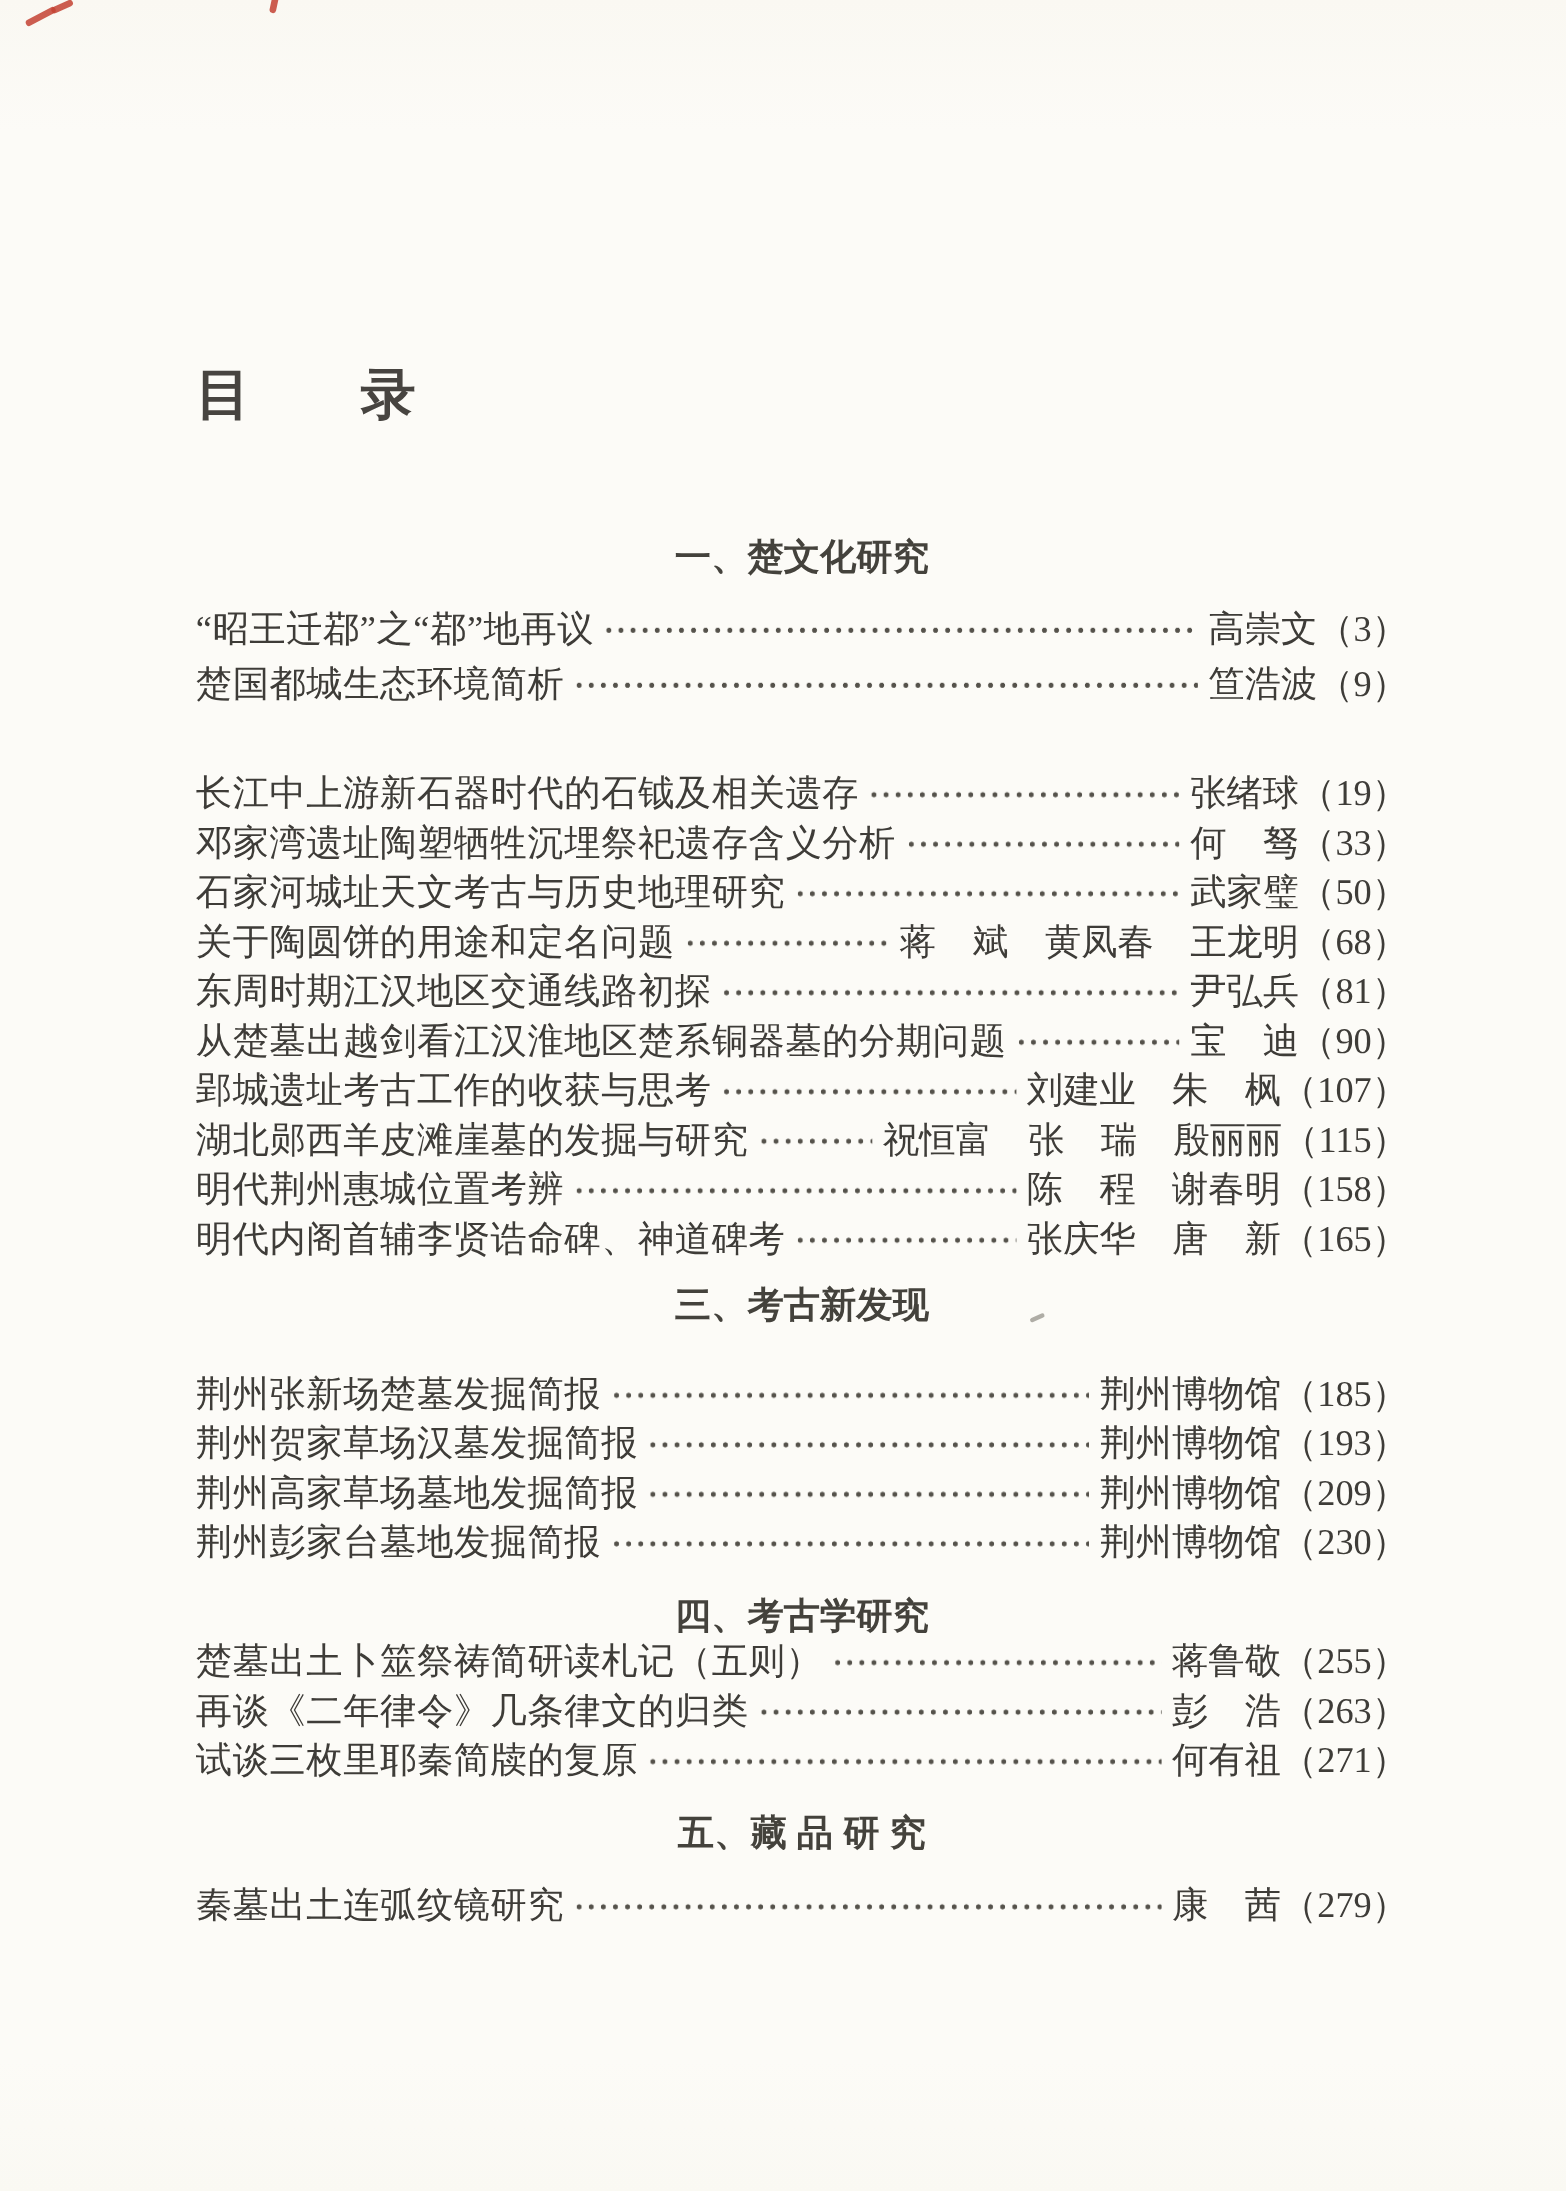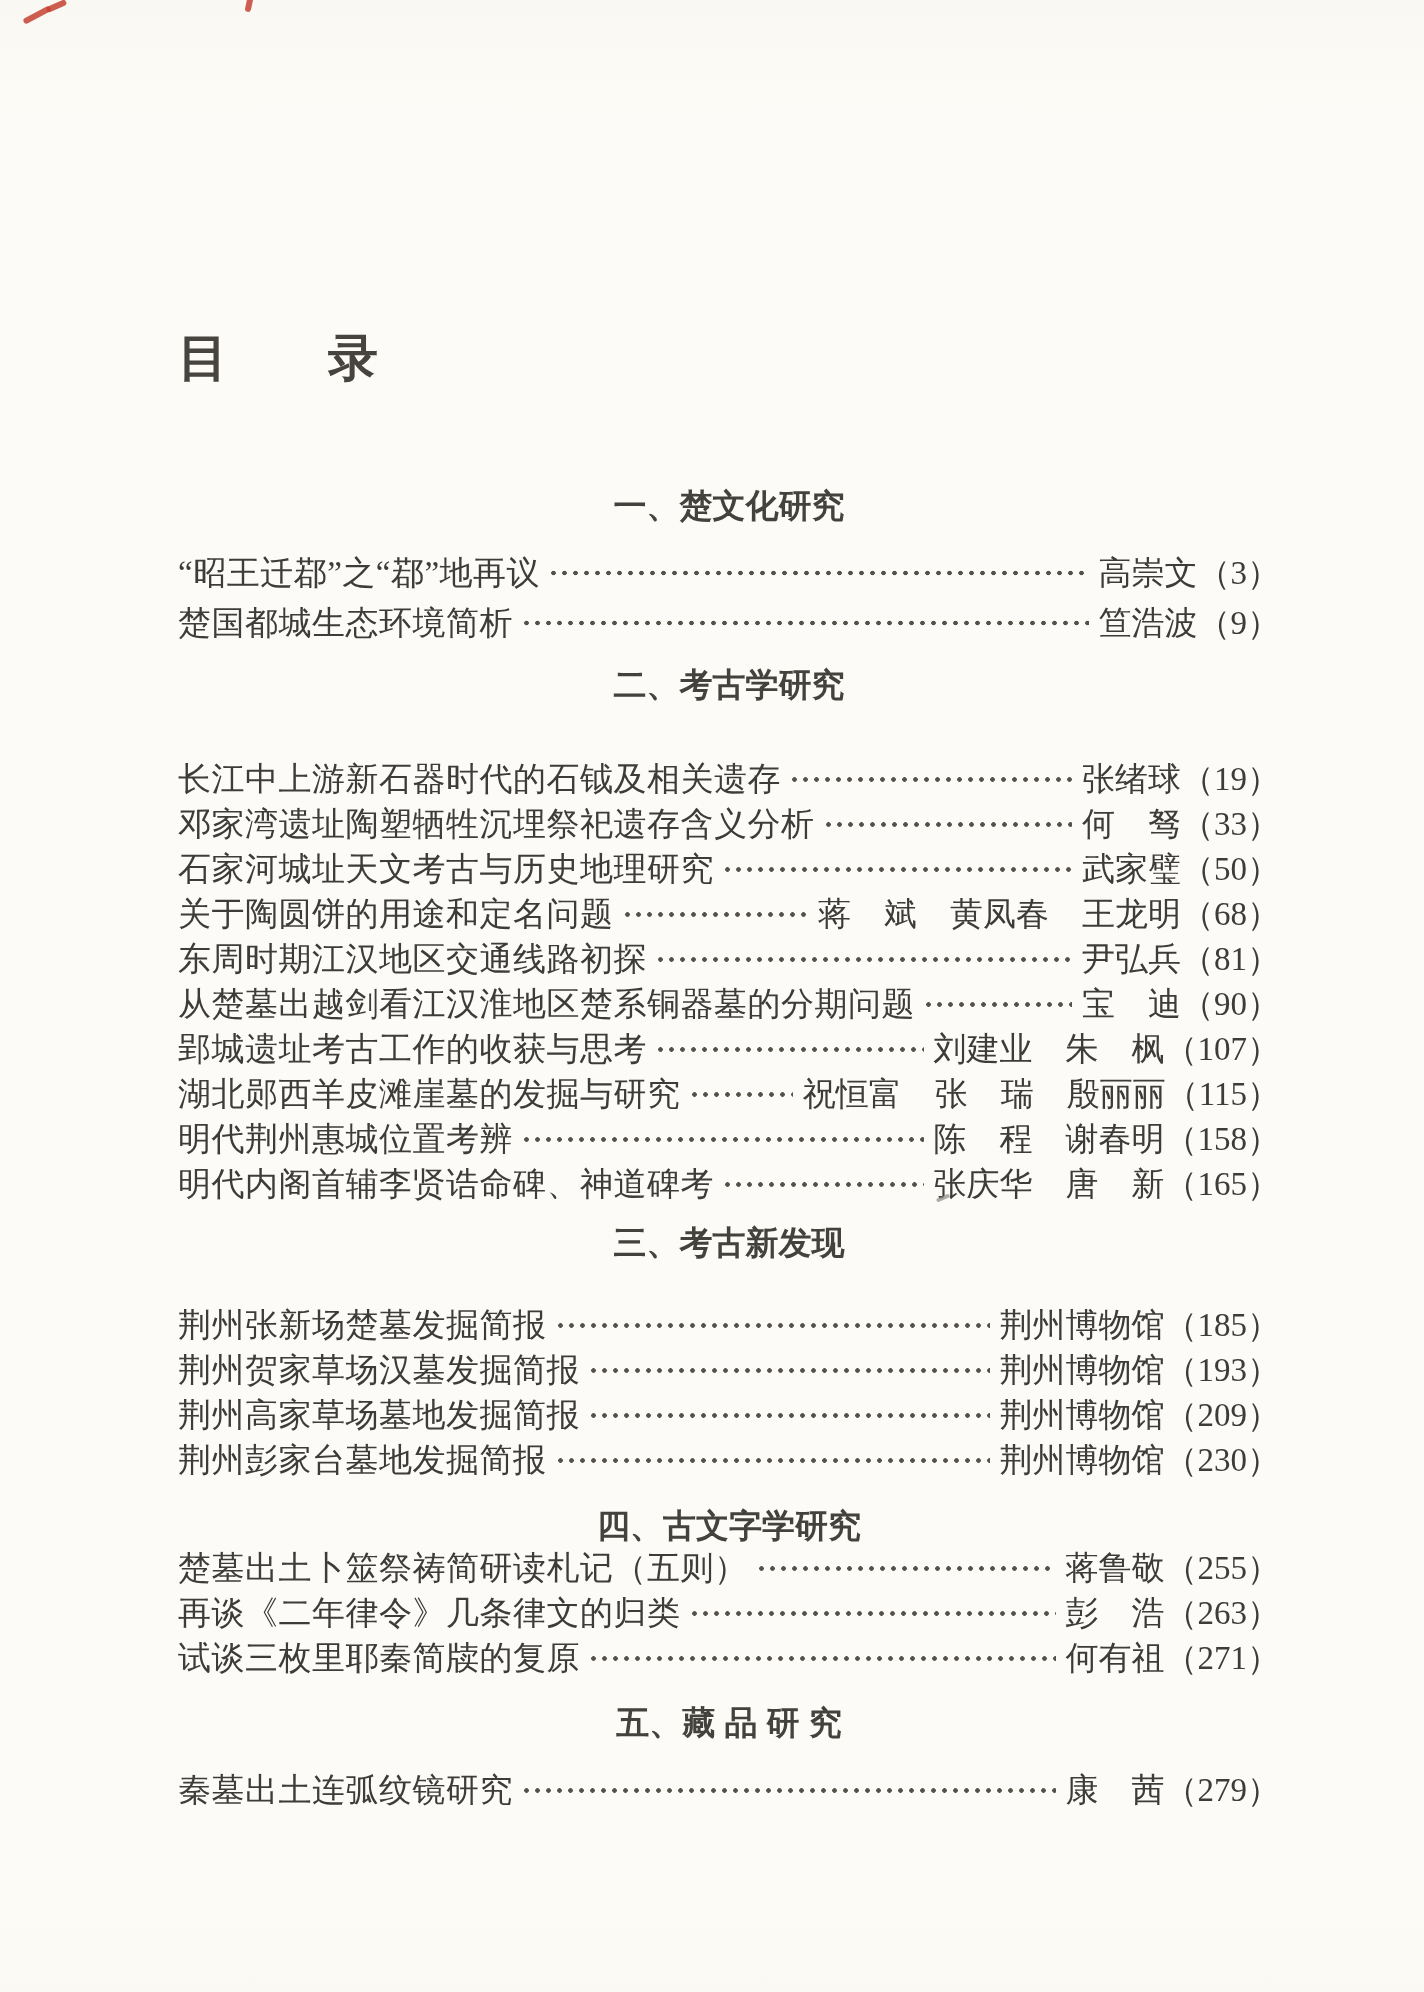--- a/index.html
+++ b/index.html
@@ -113,21 +113,20 @@
         <span class="entry-page">（3）</span>
       </div>
       <div class="row">
         <span class="entry-title">楚国都城生态环境简析</span>
         <span class="leader"></span>
         <span class="entry-authors">笪浩波</span>
         <span class="entry-page">（9）</span>
       </div>
     </div>
 
-    <div class="sec-heading m2">二、考古学研究</div>
     <div class="rows s2">
       <div class="row">
         <span class="entry-title">长江中上游新石器时代的石钺及相关遗存</span>
         <span class="leader"></span>
         <span class="entry-authors">张绪球</span>
         <span class="entry-page">（19）</span>
       </div>
       <div class="row">
         <span class="entry-title">邓家湾遗址陶塑牺牲沉埋祭祀遗存含义分析</span>
         <span class="leader"></span>
@@ -205,21 +204,21 @@
         <span class="entry-page">（209）</span>
       </div>
       <div class="row">
         <span class="entry-title">荆州彭家台墓地发掘简报</span>
         <span class="leader"></span>
         <span class="entry-authors">荆州博物馆</span>
         <span class="entry-page">（230）</span>
       </div>
     </div>
 
-    <div class="sec-heading m4">四、古文字学研究</div>
+    <div class="sec-heading m4">四、考古学研究</div>
     <div class="rows s4">
       <div class="row">
         <span class="entry-title">楚墓出土卜筮祭祷简研读札记（五则）</span>
         <span class="leader"></span>
         <span class="entry-authors">蒋鲁敬</span>
         <span class="entry-page">（255）</span>
       </div>
       <div class="row">
         <span class="entry-title">再谈《二年律令》几条律文的归类</span>
         <span class="leader"></span>

